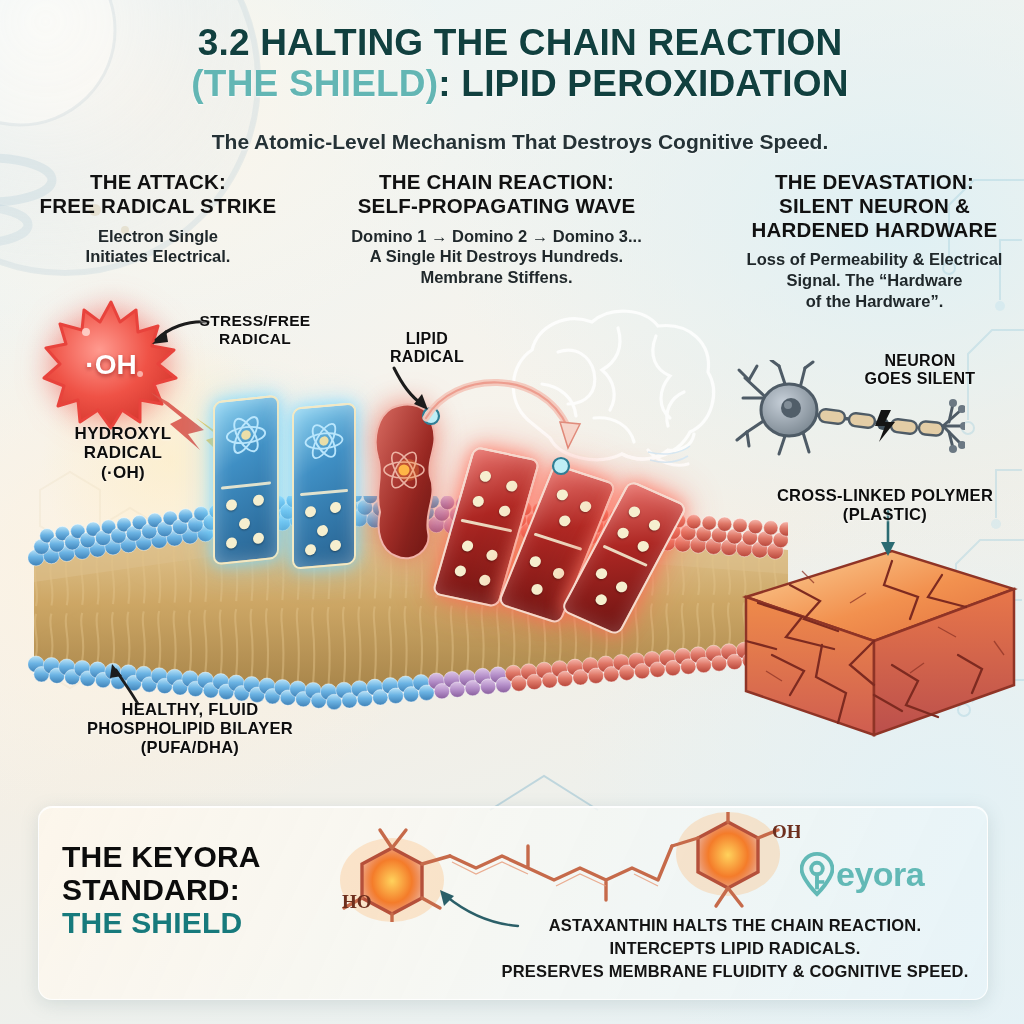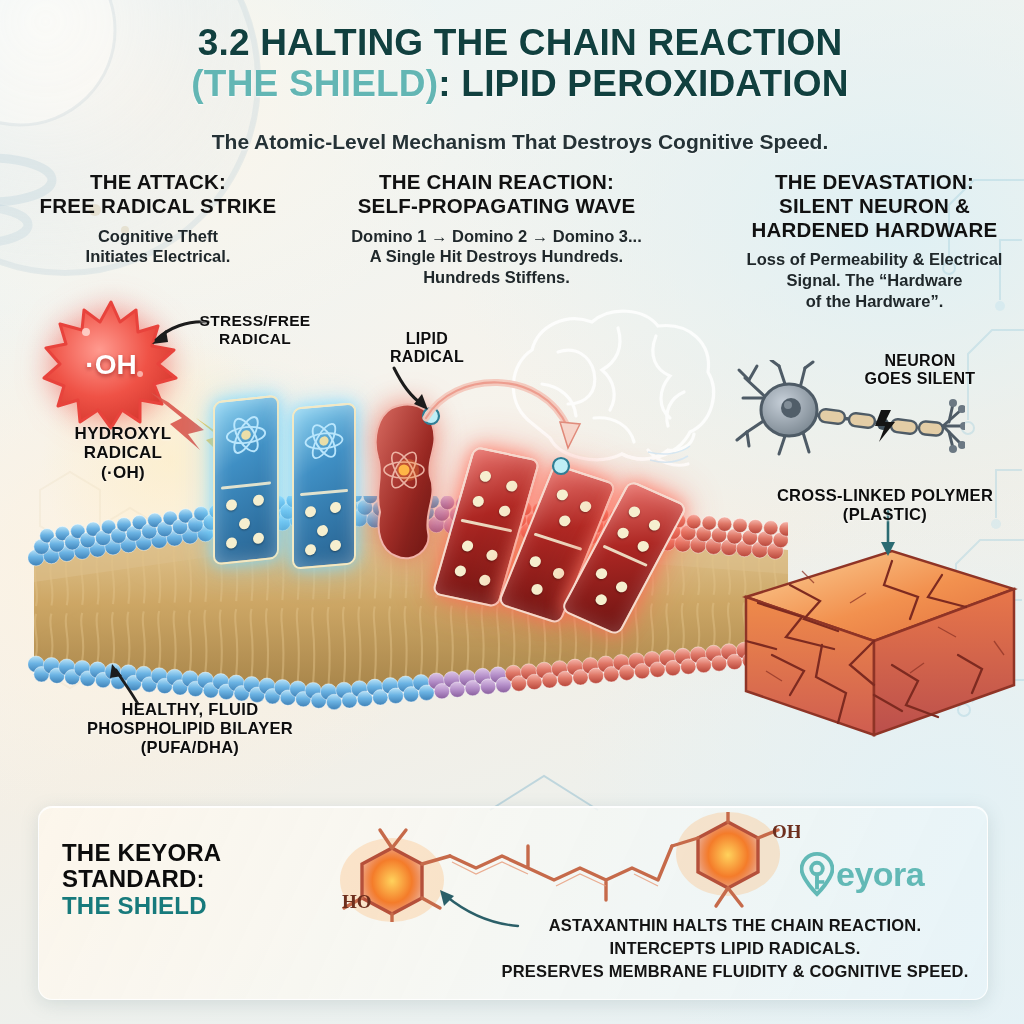--- a/index.html
+++ b/index.html
@@ -82,21 +82,21 @@
      display:flex;align-items:center;gap:2px;}
   .keyora-logo .word{font-size:34px;font-weight:bold;color:#62b9b6;letter-spacing:-.5px;}
 
   
   .panel{position:absolute;left:38px;top:806px;width:948px;height:192px;
      border-radius:14px;border:1.5px solid rgba(255,255,255,.85);
      background:linear-gradient(115deg,rgba(253,247,236,.88) 0%,rgba(248,248,244,.82) 45%,
                 rgba(231,244,248,.86) 100%);
      box-shadow:0 4px 18px rgba(90,120,130,.18),inset 0 1px 0 rgba(255,255,255,.9);}
   .panel-title{position:absolute;left:62px;top:840px;width:270px;
-     font-size:24px;font-weight:bold;color:#0c0c0c;line-height:1.1;
+     font-size:30px;font-weight:bold;color:#0c0c0c;line-height:1.1;
      text-transform:uppercase;letter-spacing:.2px;}
   .panel-title .shield2{color:#177a7c;}
   .panel-note{position:absolute;left:470px;top:914px;width:530px;text-align:center;
      font-size:16.5px;font-weight:bold;color:#141414;line-height:1.38;
      text-transform:uppercase;letter-spacing:.2px;}
 
   .membrane{position:absolute;left:28px;top:496px;width:760px;height:230px;}
   .arrow-svg{position:absolute;overflow:visible;}
 </style>
 </head>
@@ -186,33 +186,33 @@
     <div class="subtitle">The Atomic-Level Mechanism That Destroys Cognitive Speed.</div>
   </div>
 
   <div class="cols">
     <div class="col c1">
       <h3>
         <span>THE ATTACK:</span><br>
         <span>FREE RADICAL STRIKE</span>
       </h3>
       <p>
-        <span>Cognitive Theft</span><br>
+        <span>Electron Single</span><br>
         <span>Initiates Electrical.</span>
       </p>
     </div>
     <div class="col c2">
       <h3>
         <span>THE CHAIN REACTION:</span><br>
         <span>SELF-PROPAGATING WAVE</span>
       </h3>
       <p>
         <span>Domino 1 → Domino 2 → Domino 3...</span><br>
         <span>A Single Hit Destroys Hundreds.</span><br>
-        <span>Hundreds Stiffens.</span>
+        <span>Membrane Stiffens.</span>
       </p>
     </div>
     <div class="col c3">
       <h3>
         <span>THE DEVASTATION:</span><br>
         <span>SILENT NEURON &amp;</span><br>
         <span>HARDENED HARDWARE</span>
       </h3>
       <p>
         <span>Loss of Permeability &amp; Electrical</span><br>

